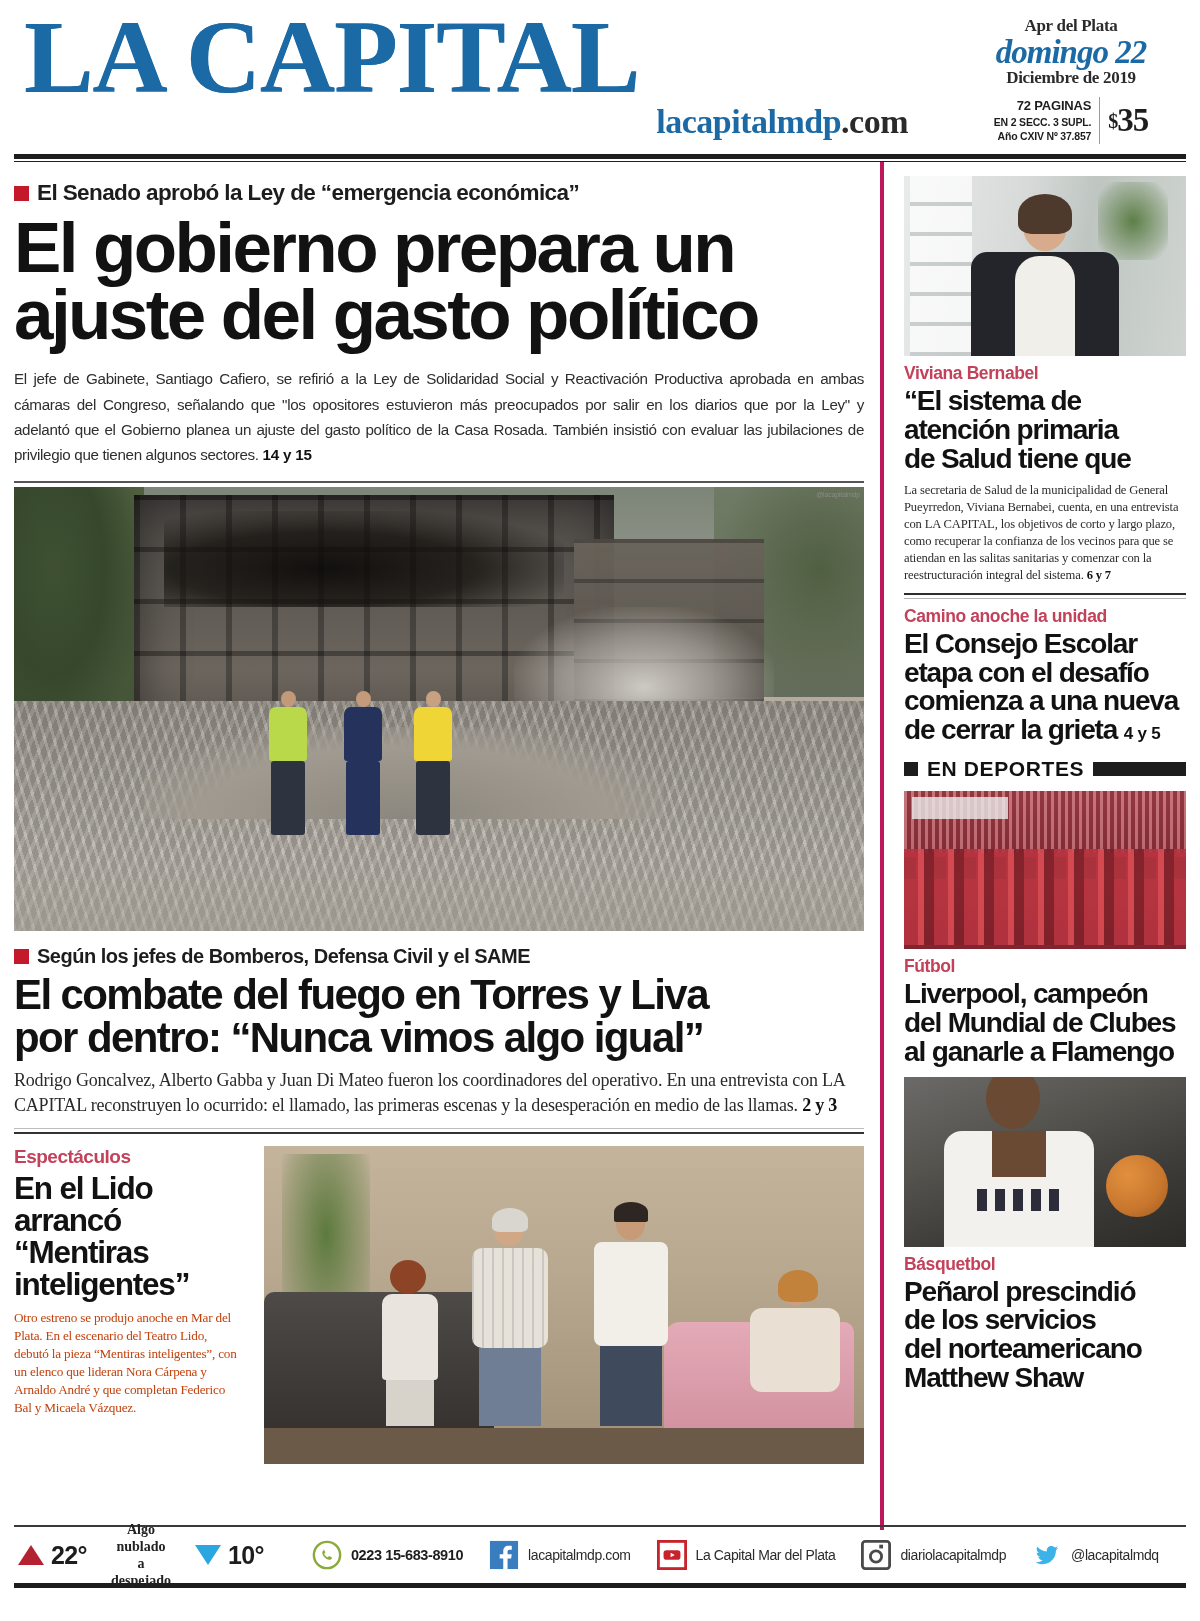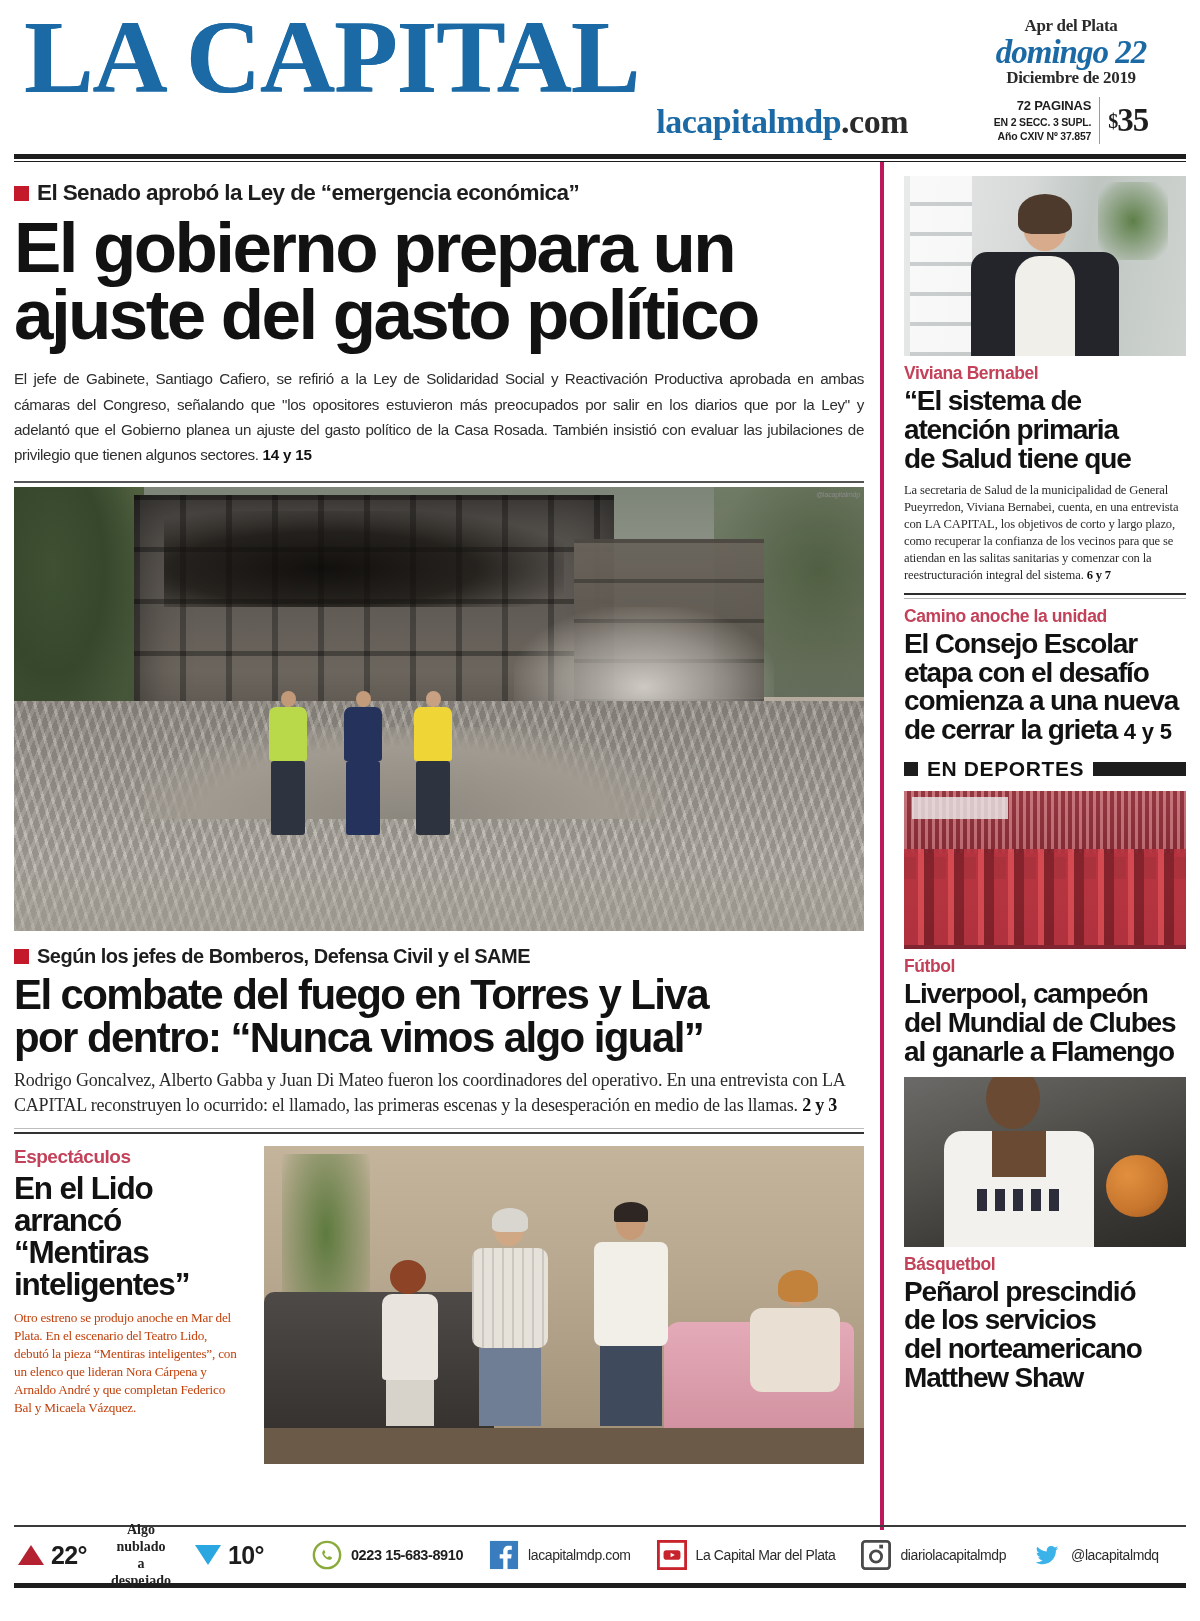--- a/index.html
+++ b/index.html
@@ -679,21 +679,21 @@
 
       <div class="side-divider"></div>
       <div class="side-divider-thin"></div>
 
       <div class="side-kicker">Camino anoche la unidad</div>
       <div class="side-head">
         <div>El Consejo Escolar</div>
         <div>etapa con el desafío</div>
         <div>comienza a una nueva</div>
         <div><span>de cerrar la grieta</span>
-             <span class="pageref" style="font-size:22px;">4 y 5</span></div>
+             <span class="pageref" style="font-size:17px;">4 y 5</span></div>
       </div>
 
       <div class="deportes-bar">
         <span class="sq-black"></span>
         <span class="deportes-label">EN DEPORTES</span>
         <span class="barfill"></span>
       </div>
 
       <div class="sport-photo">
         <div class="lfc-bg"></div>

